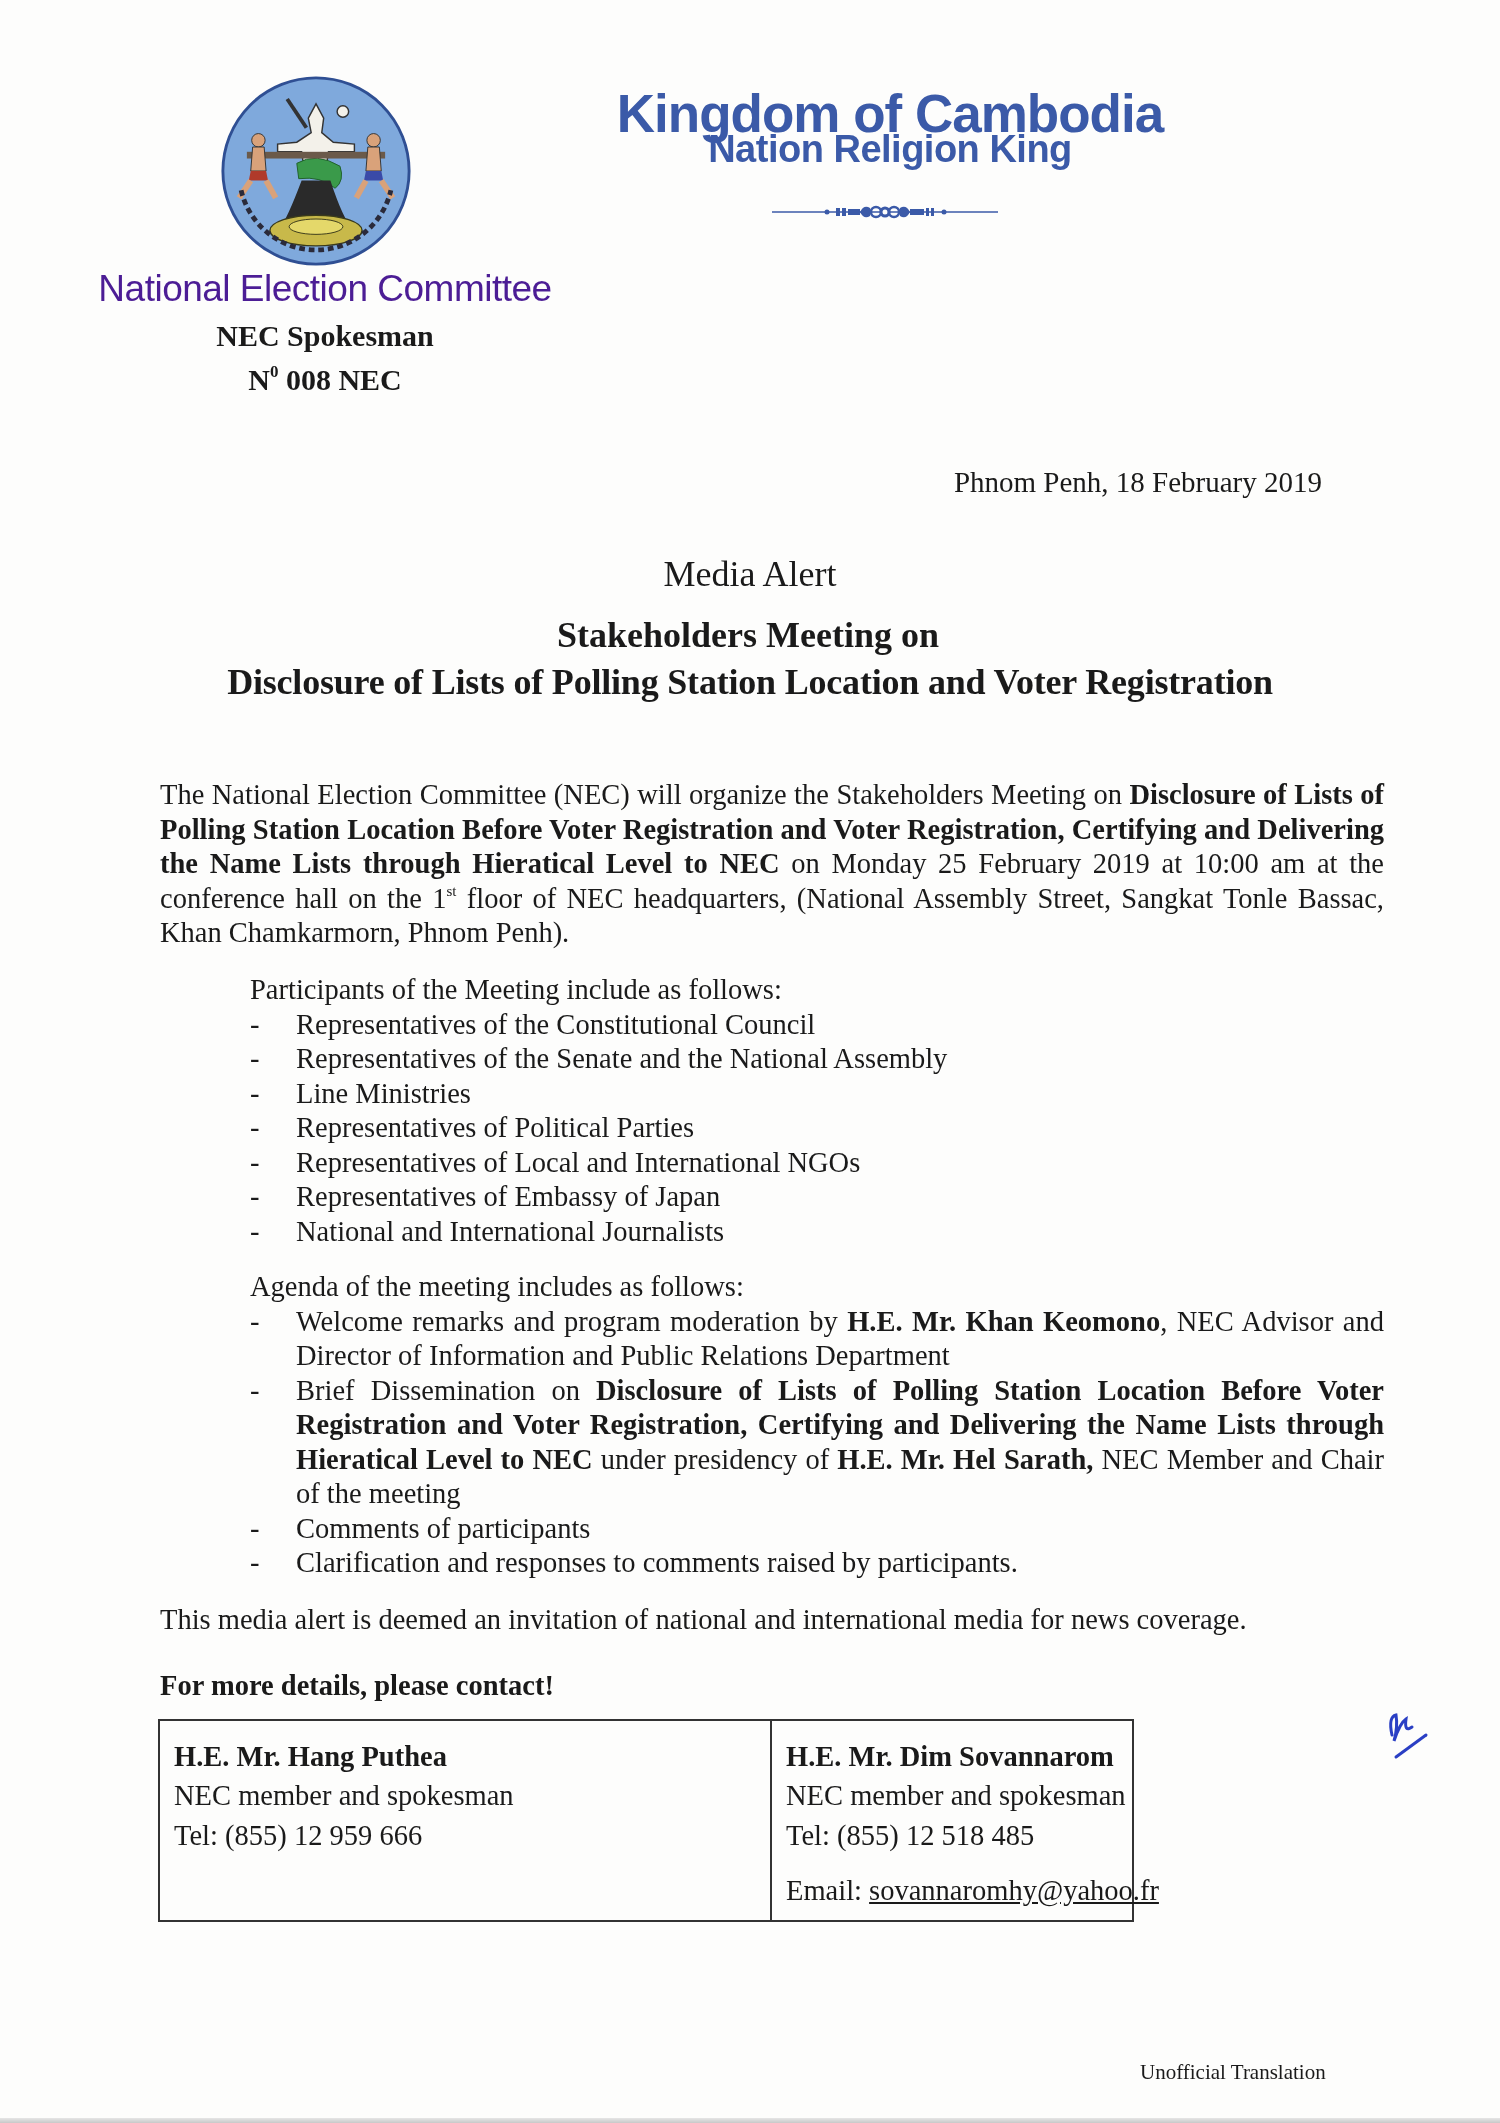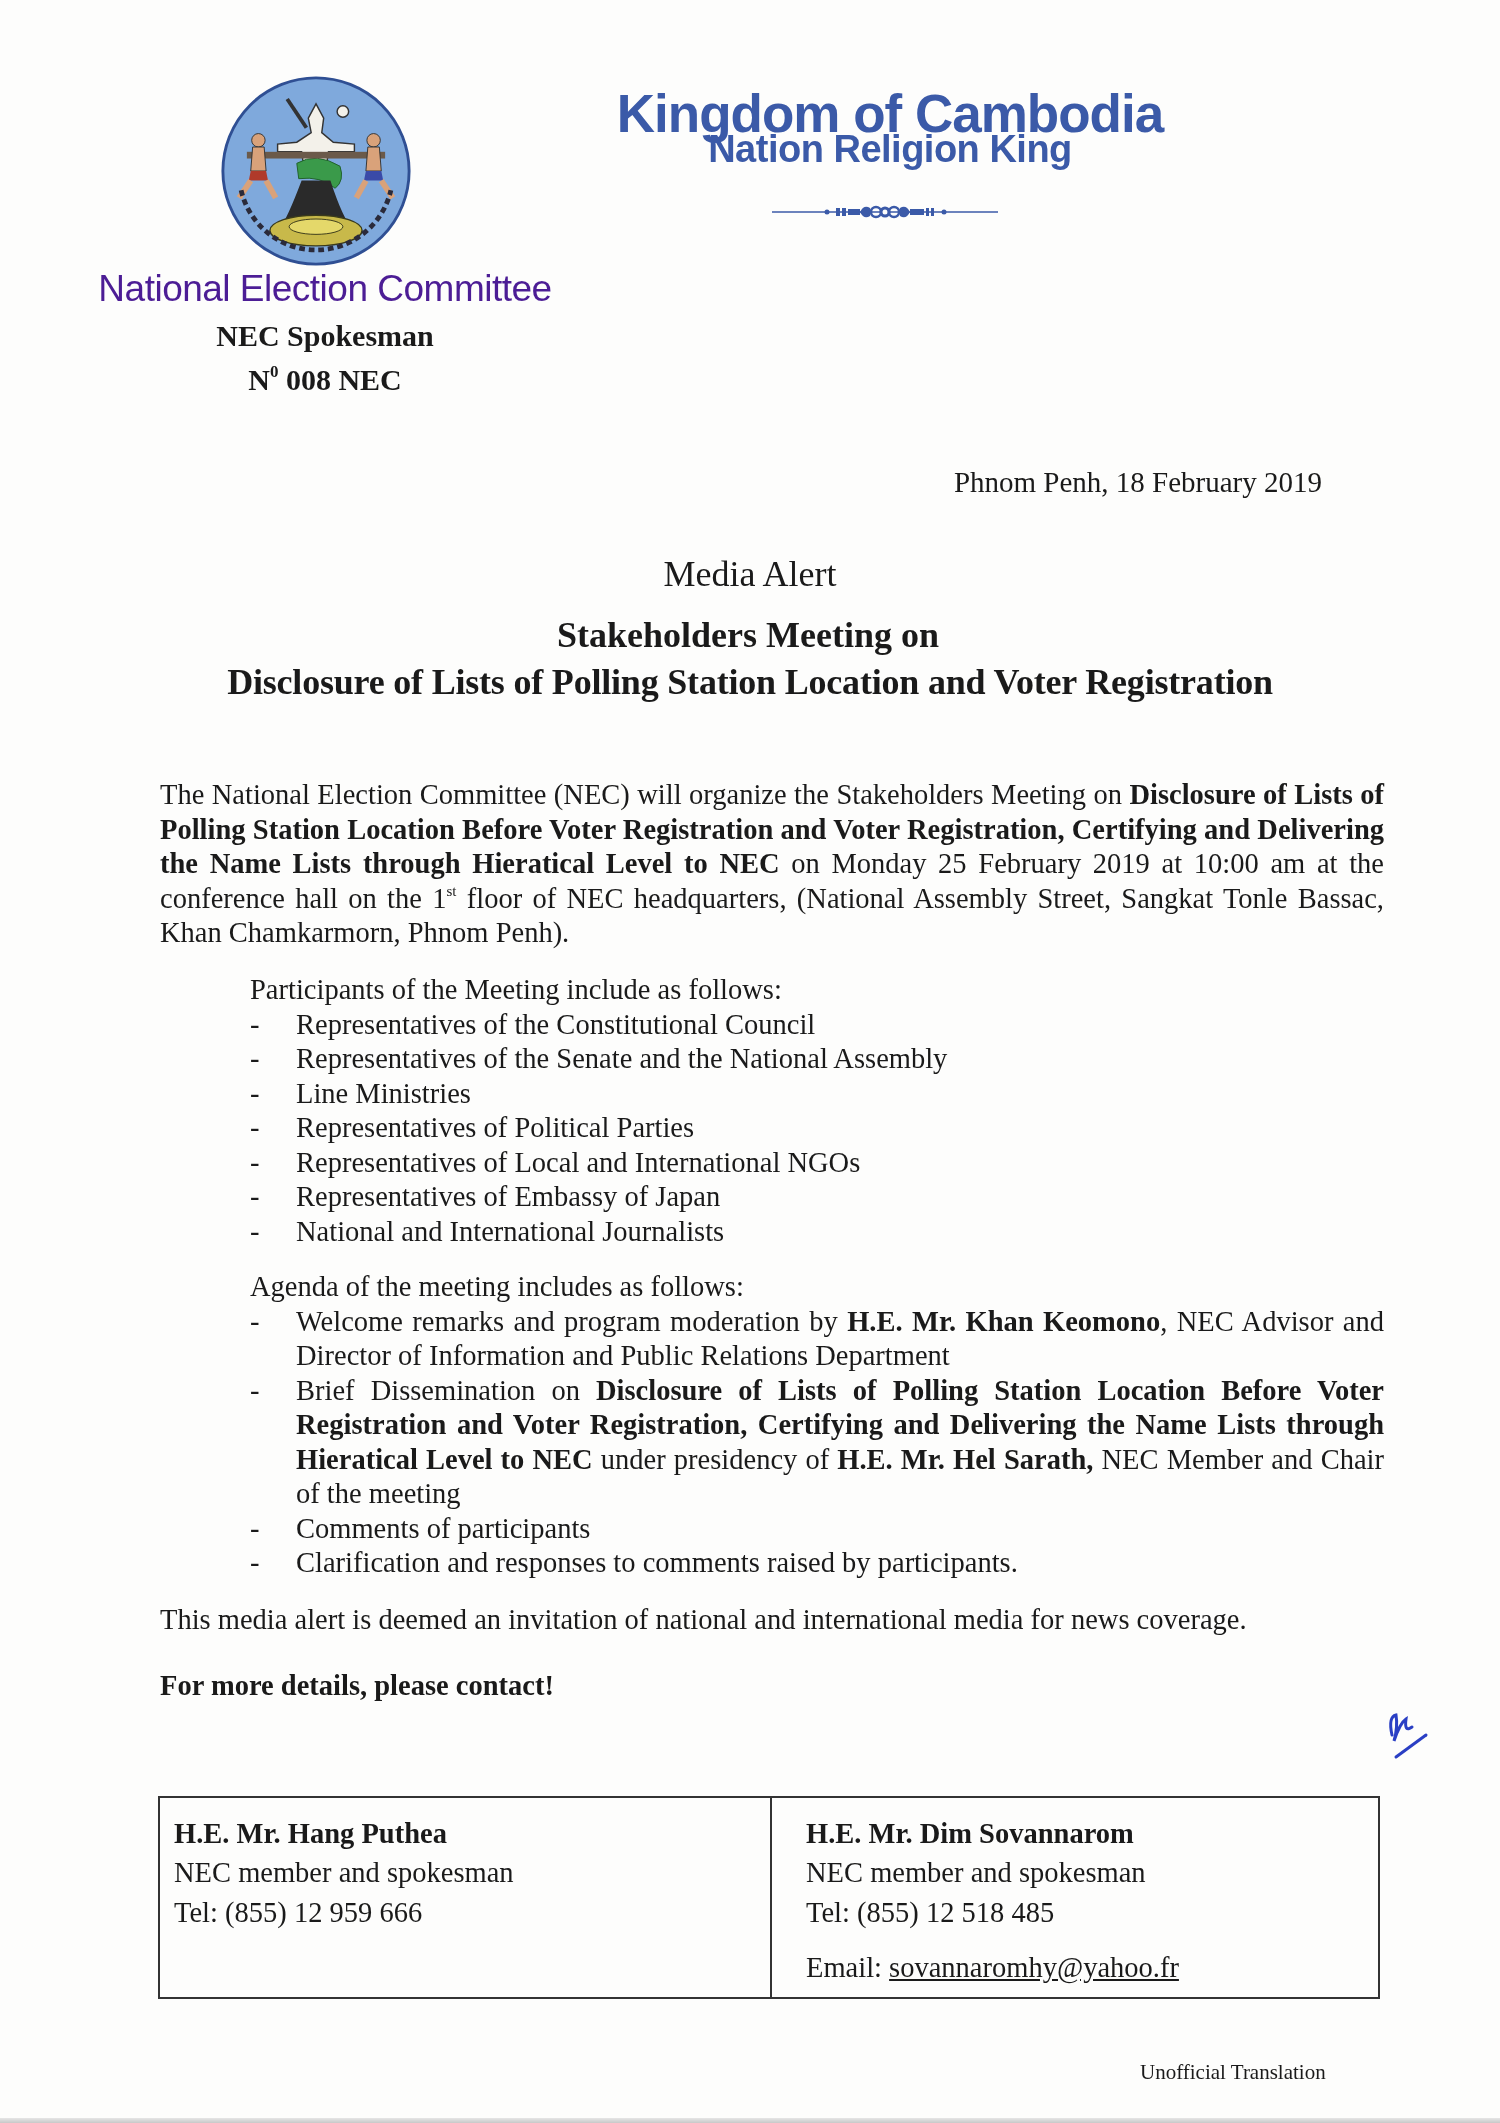--- a/index.html
+++ b/index.html
@@ -39,21 +39,21 @@
   .section ul { list-style: none; }
   .section li { position: relative; padding-left: 46px; text-align: justify; }
   .section li .dash { position: absolute; left: 0; top: 0; }
   .participants { top: 973px; }
   .agenda { top: 1270px; }
 
   .closing { left: 160px; top: 1604px; font-size: 28.5px; }
   .contact-head { left: 160px; top: 1670px; font-size: 28.5px; font-weight: bold; }
 
   
-  .contacts { left: 158px; top: 1796px; width: 1222px; height: 203px; border: 2px solid #333; display: flex; gap: 20px; }
+  .contacts { left: 158px; top: 1719px; width: 976px; height: 203px; border: 2px solid #333; display: flex; }
   .contact-cell { flex: 0 0 auto; padding: 17px 0 0 14px; font-size: 28.5px; }
   .contact-cell:first-child { width: 612px; border-right: 2px solid #333; }
   .contact-cell:last-child { width: 606px; }
   .c-name { font-weight: bold; line-height: 38px; }
   .c-role { line-height: 40px; }
   .c-tel { line-height: 40px; }
   .c-email { line-height: 40px; margin-top: 15px; }
   .c-email a { color: #1a1a1a; text-decoration: underline; }
 
   #initials { left: 1382px; top: 1705px; width: 50px; height: 60px; }

